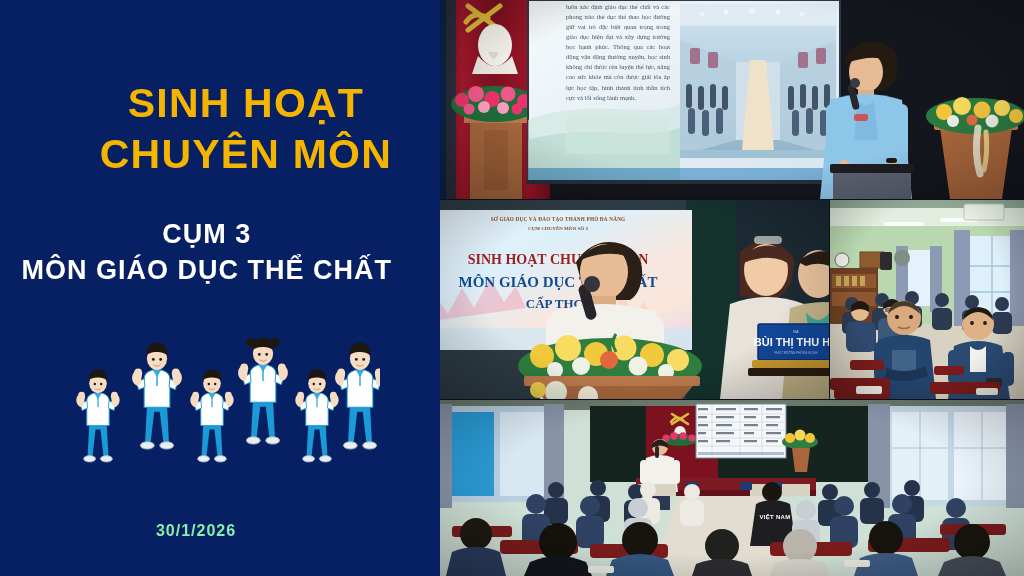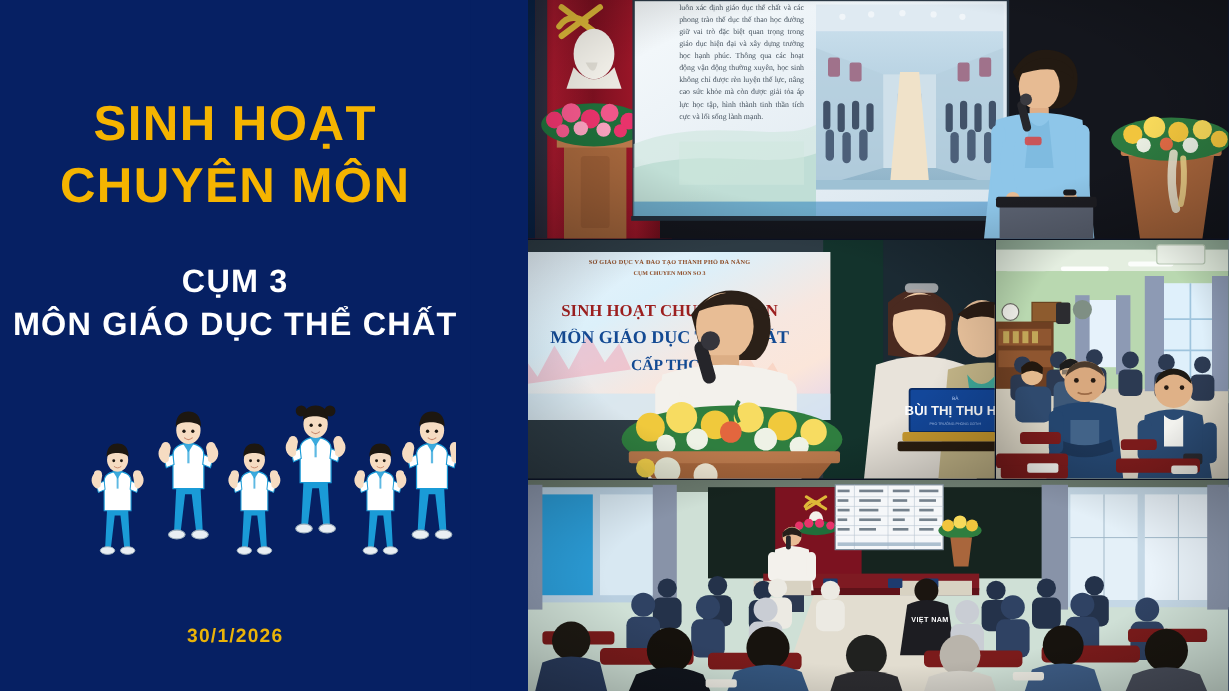--- a/index.html
+++ b/index.html
@@ -7,21 +7,21 @@
     width:1024px;height:576px;overflow:hidden;
     font-family:"Liberation Sans","DejaVu Sans",sans-serif;
     background:#062063;
   }
   .stage{position:relative;width:1024px;height:576px;background:#062063;overflow:hidden;}
 
   
   .left{
     position:absolute;left:0;top:0;width:392px;height:576px;
     background:#062063;
-    display:flex;flex-direction:column;align-items:center;
+    display:flex;flex-direction:column;align-items:flex-end;
   }
   .title{
     margin-top:78px;
     text-align:center;
     color:#F5B400;
     font-weight:900;
     font-size:41px;
     letter-spacing:1.2px;
     line-height:1.24;
     text-transform:uppercase;
@@ -33,21 +33,21 @@
     color:#ffffff;
     font-weight:900;
     font-size:27px;
     letter-spacing:1.0px;
     line-height:1.35;
     text-transform:uppercase;
     white-space:pre-line;
   }
   .date{
     position:absolute;left:0;right:0;bottom:36px;
-    text-align:center;color:#eab308;
+    text-align:center;color:#86efac;
     font-weight:800;font-size:16px;letter-spacing:1px;
   }
 
   
   .kids{
     position:absolute;left:60px;top:326px;width:320px;height:160px;
   }
   .kid{position:absolute;}
 
   

